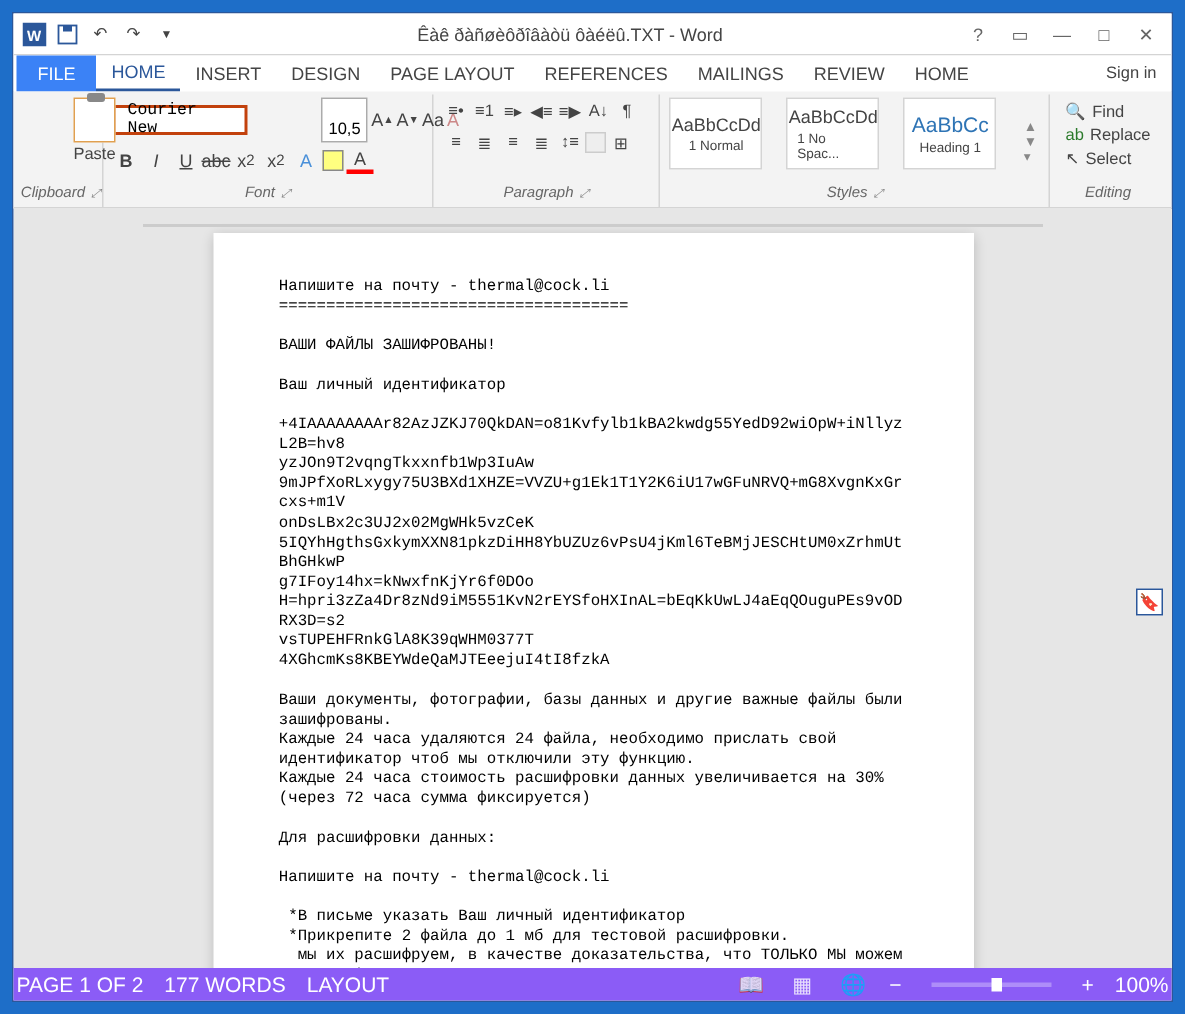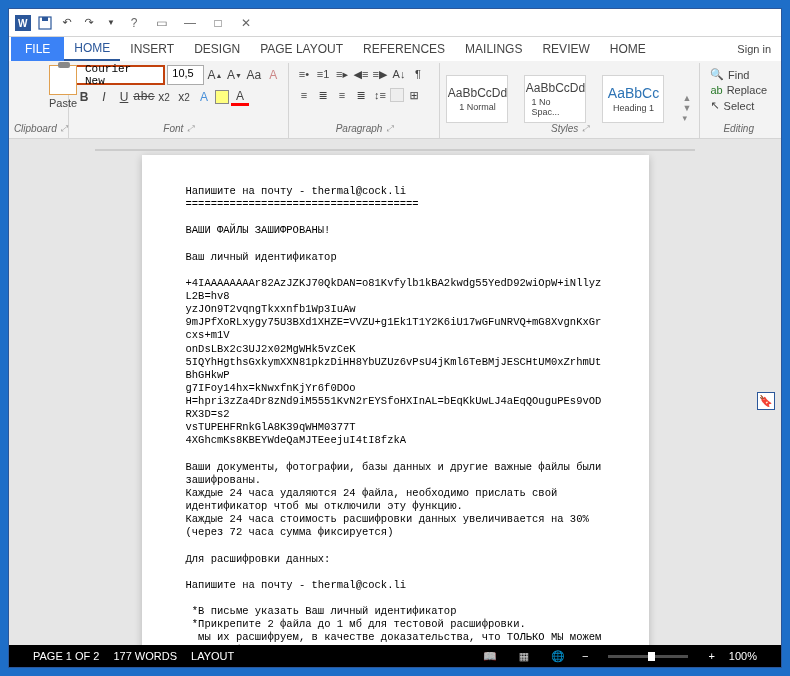--- a/index.html
+++ b/index.html
@@ -20,40 +20,40 @@
 .ribbon { height:78px; background:#f3f3f3; border-bottom:1px solid #d4d4d4; display:flex; padding:2px 4px 0 4px; }
 .rgroup { border-right:1px solid #d4d4d4; padding:2px 6px; display:flex; flex-direction:column; justify-content:space-between; }
 .rgroup .label { font-size:10px; color:#666; text-align:center; padding-bottom:2px; display:flex; justify-content:center; gap:4px; align-items:center;font-style:italic; }
 .rgroup .label .launcher { font-size:8px; color:#888; }
 .paste-btn { display:flex; flex-direction:column; align-items:center; gap:2px;margin-left:44px; }
 .paste-icon { width:28px; height:30px; background:#fff; border:1px solid #e0a050; position:relative; }
 .paste-icon::before { content:''; position:absolute; top:-4px; left:8px; width:12px; height:6px; background:#888; border-radius:2px; }
 .paste-txt { font-size:11px; color:#444; }
 .font-row { display:flex; gap:2px; align-items:center; margin-bottom:3px; }
 .font-sel { border:2px solid #c2410c; background:#fff; padding:1px 8px; font-size:11px; height:20px; display:flex; align-items:center; min-width:90px;font-family:Liberation Mono, monospace; }
-.size-sel { border:1px solid #ababab; background:#fff; padding:1px 4px; font-size:11px; height:20px; width:38px; }
+.size-sel { border:1px solid #ababab; background:#fff; padding:14px 4px; font-size:11px; height:20px; width:38px;margin-left:47px; }
 .fbtn { width:18px; height:18px; display:flex; align-items:center; justify-content:center; font-size:12px; color:#444; }
 .fbtn.bold { font-weight:bold; }
 .fbtn.italic { font-style:italic; }
 .fbtn.underline { text-decoration:underline; }
 .para-row { display:flex; gap:1px; align-items:center; margin-bottom:3px; }
 .pbtn { width:18px; height:18px; display:flex; align-items:center; justify-content:center; font-size:11px; color:#444; }
-.styles-area { display:flex; gap:16px; flex:1;align-items:flex-end; }
+.styles-area { display:flex; gap:16px; flex:1; }
 .style-box { border:1px solid #d4d4d4; background:#fff; padding:2px 6px; width:62px; height:48px; display:flex; flex-direction:column; justify-content:center; align-items:center; font-size:9px; color:#444; }
 .style-box .preview { font-size:12px; margin-bottom:2px; }
 .style-box.heading .preview { color:#2e74b5; }
 .editing { display:flex; flex-direction:column; gap:1px; padding-top:2px; }
 .ebtn { display:flex; align-items:center; gap:4px; font-size:11px; color:#444; padding:1px 4px; }
 .doc-area { flex:1; background:#e6e6e6; overflow:auto; display:flex; flex-direction:column; align-items:center; padding-top:10px; position:relative; }
 .ruler { width:600px; height:16px; background:#fff; border:1px solid #ccc; margin-bottom:4px; position:relative; }
 .ruler::before { content:''; position:absolute; left:40px; right:40px; top:0; bottom:0; background:repeating-linear-gradient(to right, transparent 0, transparent 36px, #888 36px, #888 37px); }
 .page { width:507px; background:#fff; box-shadow:0 2px 8px rgba(0,0,0,0.2); padding:30px 44px; font-family:'Courier New', monospace; font-size:10.5px; line-height:1.25; color:#000; white-space:pre-wrap; word-wrap:break-word; }
 .bookmark-strip { position:absolute; right:6px; top:50%; }
 .bookmark { width:18px; height:18px; background:#fff; border:1px solid #2b579a; display:flex; align-items:center; justify-content:center; color:#2b579a; font-size:11px; }
-.statusbar { height:22px; background:#000000; color:#fff; display:flex; align-items:center; padding:0 24px; font-size:11px; gap:14px; }
+.statusbar { height:22px; background:#8b5cf6; color:#fff; display:flex; align-items:center; padding:0 2px; font-size:14px; gap:14px; }
 .statusbar .spacer { flex:1; }
 .statusbar .vbtn { width:20px; height:16px; display:flex; align-items:center; justify-content:center; opacity:0.8; }
 .zoom-slider { width:80px; height:3px; background:rgba(255,255,255,0.3); position:relative; margin:0 6px; }
 .zoom-slider::before { content:''; position:absolute; left:50%; top:-3px; width:7px; height:9px; background:#fff; }
 svg { display:block; }
 </style>
 </head>
 <body>
 
 <div class="window">
@@ -69,20 +69,21 @@
       <div class="qat-btn">
         <svg width="14" height="14">
             <rect x="1" y="1" width="12" height="12" fill="none" stroke="#2b579a" stroke-width="1.2"></rect>
             <rect x="4" y="1" width="6" height="4" fill="#2b579a"></rect>
           </svg>
       </div>
       <div class="qat-btn">↶</div>
       <div class="qat-btn">↷</div>
       <div class="qat-btn" style="font-size:8px;">▼</div>
     </div>
+    <div class="title">Êàê ðàñøèôðîâàòü ôàéëû.TXT - Word</div>
     <div class="win-controls">
       <div class="wc">?</div>
       <div class="wc">▭</div>
       <div class="wc">—</div>
       <div class="wc">□</div>
       <div class="wc">✕</div>
     </div>
   </div>
 
   <div class="menubar">
@@ -118,21 +119,21 @@
           <div class="size-sel">10,5</div>
           <div class="fbtn">A<sup style="font-size:7px;">▲</sup></div>
           <div class="fbtn">A<sup style="font-size:7px;">▼</sup></div>
           <div class="fbtn">Aa</div>
           <div class="fbtn" style="color:#c88;">A</div>
         </div>
         <div class="font-row">
           <div class="fbtn bold">B</div>
           <div class="fbtn italic">I</div>
           <div class="fbtn underline">U</div>
-          <div class="fbtn" style="text-decoration:line-through;font-family:Liberation Mono, monospace;">abc</div>
+          <div class="fbtn" style="text-decoration:line-through;">abc</div>
           <div class="fbtn">x<sub>2</sub></div>
           <div class="fbtn">x<sup>2</sup></div>
           <div class="fbtn" style="color:#4a90d9;">A</div>
           <div class="fbtn" style="background:#ffff80;width:14px;height:14px;border:1px solid #888;"></div>
           <div class="fbtn" style="border-bottom:3px solid red;">A</div>
         </div>
       </div>
       <div class="label">
           <span>Font</span>
           <span class="launcher">⤢</span>

